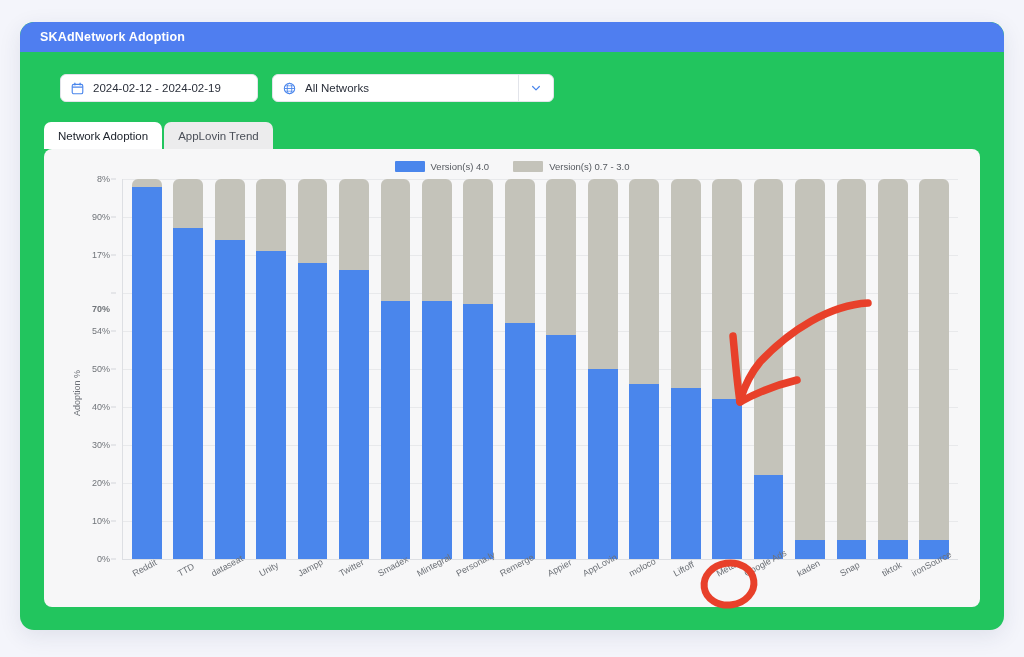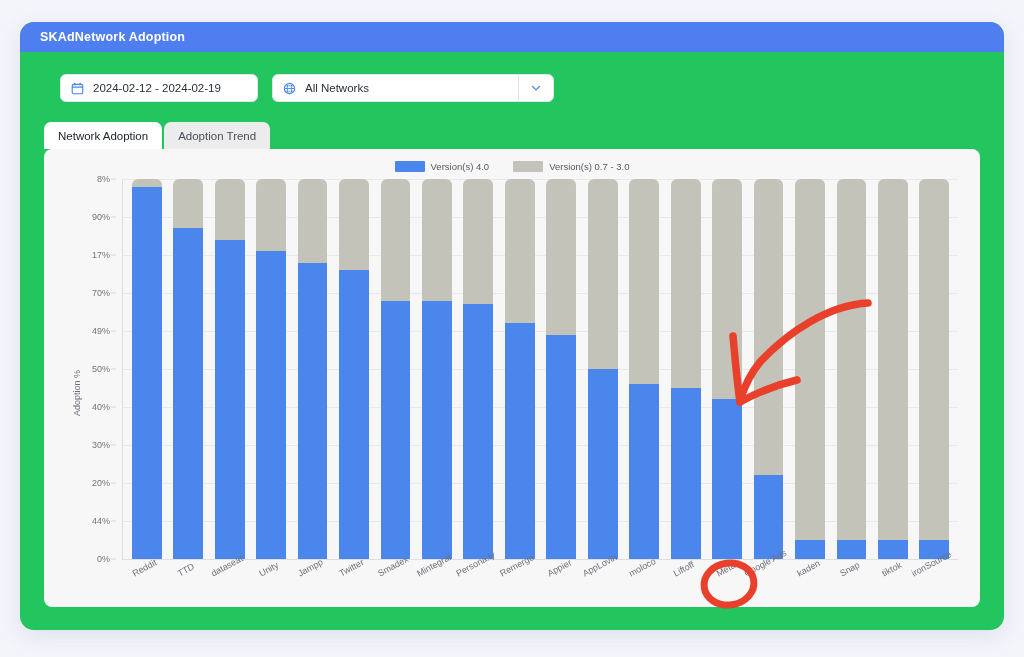--- a/index.html
+++ b/index.html
@@ -334,21 +334,21 @@
         </div>
       </div>
 
     </div>
 
     <div class="tabs">
       <div class="tab active">
         <span>Network Adoption</span>
       </div>
       <div class="tab inactive">
-        <span>Adoption Trend</span>
+        <span>AppLovin Trend</span>
       </div>
     </div>
 
     <div class="chart-panel">
 
       <div class="legend">
         <div class="legend-item">
           <span class="legend-swatch" style="background:#4a86ec;"></span>
           <span>Version(s) 4.0</span>
         </div>
@@ -360,33 +360,33 @@
 
       <div class="plot-wrap">
         <div class="y-axis-title">Adoption %</div>
         <div class="y-ticks" id="y-ticks">
             <div class="y-tick" style="top: 0px;">8%</div>
             <div class="y-tick-mark" style="top: 0px;"></div>
             <div class="y-tick" style="top: 38px;">90%</div>
             <div class="y-tick-mark" style="top: 38px;"></div>
             <div class="y-tick" style="top: 76px;">17%</div>
             <div class="y-tick-mark" style="top: 76px;"></div>
-            <div class="y-tick" style="top: 114px;">70%</div>
+            <div class="y-tick" style="top: 130px; font-weight: bold;">70%</div>
             <div class="y-tick-mark" style="top: 114px;"></div>
-            <div class="y-tick" style="top: 152px;">49%</div>
+            <div class="y-tick" style="top: 152px;">54%</div>
             <div class="y-tick-mark" style="top: 152px;"></div>
             <div class="y-tick" style="top: 190px;">50%</div>
             <div class="y-tick-mark" style="top: 190px;"></div>
             <div class="y-tick" style="top: 228px;">40%</div>
             <div class="y-tick-mark" style="top: 228px;"></div>
             <div class="y-tick" style="top: 266px;">30%</div>
             <div class="y-tick-mark" style="top: 266px;"></div>
             <div class="y-tick" style="top: 304px;">20%</div>
             <div class="y-tick-mark" style="top: 304px;"></div>
-            <div class="y-tick" style="top: 342px;">44%</div>
+            <div class="y-tick" style="top: 342px;">10%</div>
             <div class="y-tick-mark" style="top: 342px;"></div>
             <div class="y-tick" style="top: 380px;">0%</div>
             <div class="y-tick-mark" style="top: 380px;"></div>
           </div>
         <div class="plot" id="plot">
           <div id="gridlines">
               <div class="gridline" style="top: 0px;"></div>
               <div class="gridline" style="top: 38px;"></div>
               <div class="gridline" style="top: 76px;"></div>
               <div class="gridline" style="top: 114px;"></div>

